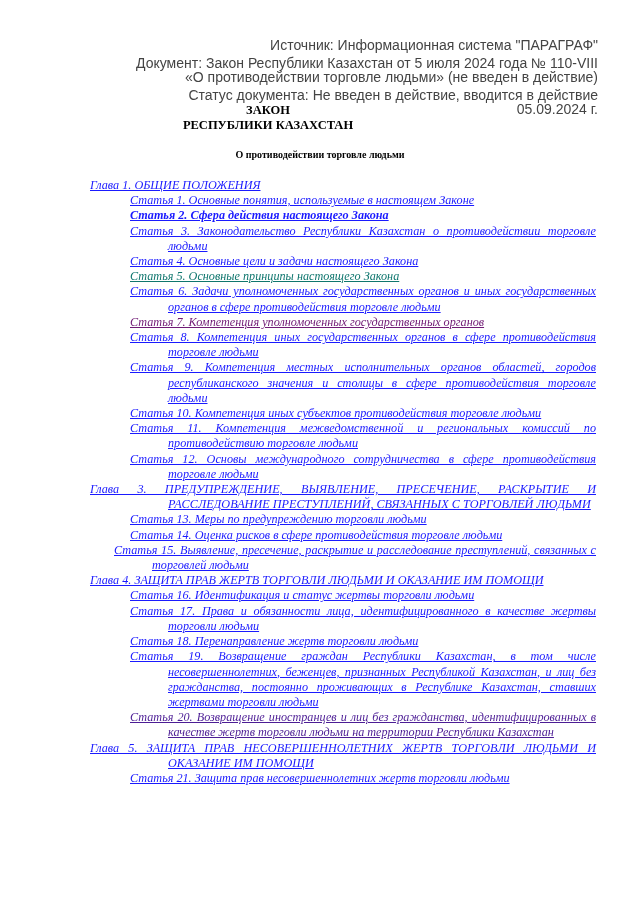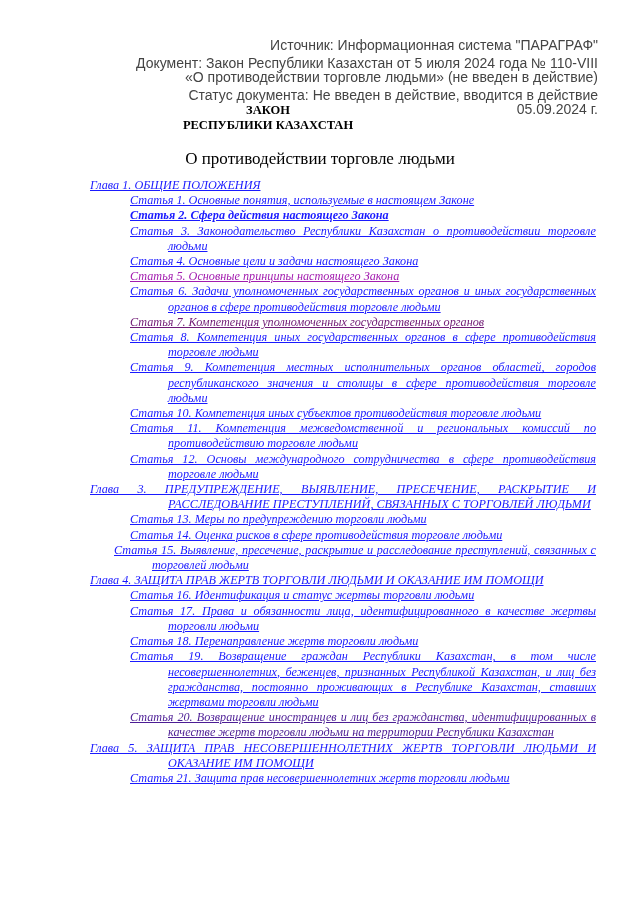--- a/index.html
+++ b/index.html
@@ -12,21 +12,21 @@
     font-family: "Liberation Sans", sans-serif; font-size: 14px; color: #444;
     line-height: 14px;
   }
   .meta div { margin-bottom: 4px; }
   .title-block {
     position: absolute; left: 0; width: 536px; top: 103px; text-align: center;
     font-weight: bold; font-size: 12.5px; line-height: 15px;
   }
   .subtitle {
     position: absolute; left: 0; width: 640px; top: 149px; text-align: center;
-    font-weight: normal; font-size: 17px;
+    font-weight: bold; font-size: 10px;
   }
   .toc {
     position: absolute; left: 90px; top: 178px; width: 506px;
     font-style: italic; font-size: 12.2px; line-height: 15.2px;
   }
   .toc a {
     color: #1a1aff; text-decoration: underline; cursor: pointer;
     display: block; text-align: justify; text-align-last: left;
   }
   .toc .chapter { padding-left: 78px; text-indent: -78px; margin-left: 0; }
@@ -46,21 +46,21 @@
   <div>РЕСПУБЛИКИ КАЗАХСТАН</div>
 </div>
 <div class="subtitle">О противодействии торговле людьми</div>
 
 <div class="toc" id="toc">
     <a class="chapter" style="color: rgb(26, 26, 255);">Глава 1. ОБЩИЕ ПОЛОЖЕНИЯ</a>
     <a class="article" style="color: rgb(26, 26, 255);">Статья 1. Основные понятия, используемые в настоящем Законе</a>
     <a class="article" style="color: rgb(26, 26, 255); font-weight: bold;">Статья 2. Сфера действия настоящего Закона</a>
     <a class="article" style="color: rgb(26, 26, 255);">Статья 3. Законодательство Республики Казахстан о противодействии торговле людьми</a>
     <a class="article" style="color: rgb(26, 26, 255);">Статья 4. Основные цели и задачи настоящего Закона</a>
-    <a class="article" style="color: #a21caf; font-style: italic;">Статья 5. Основные принципы настоящего Закона</a>
+    <a class="article" style="color: #0f766e; font-style: italic;">Статья 5. Основные принципы настоящего Закона</a>
     <a class="article" style="color: rgb(26, 26, 255);">Статья 6. Задачи уполномоченных государственных органов и иных государственных органов в сфере противодействия торговле людьми</a>
     <a class="article" style="color: #701a75;">Статья 7. Компетенция уполномоченных государственных органов</a>
     <a class="article" style="color: rgb(26, 26, 255);">Статья 8. Компетенция иных государственных органов в сфере противодействия торговле людьми</a>
     <a class="article" style="color: rgb(26, 26, 255);">Статья 9. Компетенция местных исполнительных органов областей, городов республиканского значения и столицы в сфере противодействия торговле людьми</a>
     <a class="article" style="color: rgb(26, 26, 255);">Статья 10. Компетенция иных субъектов противодействия торговле людьми</a>
     <a class="article" style="color: rgb(26, 26, 255);">Статья 11. Компетенция межведомственной и региональных комиссий по противодействию торговле людьми</a>
     <a class="article" style="color: rgb(26, 26, 255);">Статья 12. Основы международного сотрудничества в сфере противодействия торговле людьми</a>
     <a class="chapter" style="color: rgb(26, 26, 255);">Глава 3. ПРЕДУПРЕЖДЕНИЕ, ВЫЯВЛЕНИЕ, ПРЕСЕЧЕНИЕ, РАСКРЫТИЕ И РАССЛЕДОВАНИЕ ПРЕСТУПЛЕНИЙ, СВЯЗАННЫХ С ТОРГОВЛЕЙ ЛЮДЬМИ</a>
     <a class="article" style="color: rgb(26, 26, 255);">Статья 13. Меры по предупреждению торговли людьми</a>
     <a class="article" style="color: rgb(26, 26, 255);">Статья 14. Оценка рисков в сфере противодействия торговле людьми</a>

